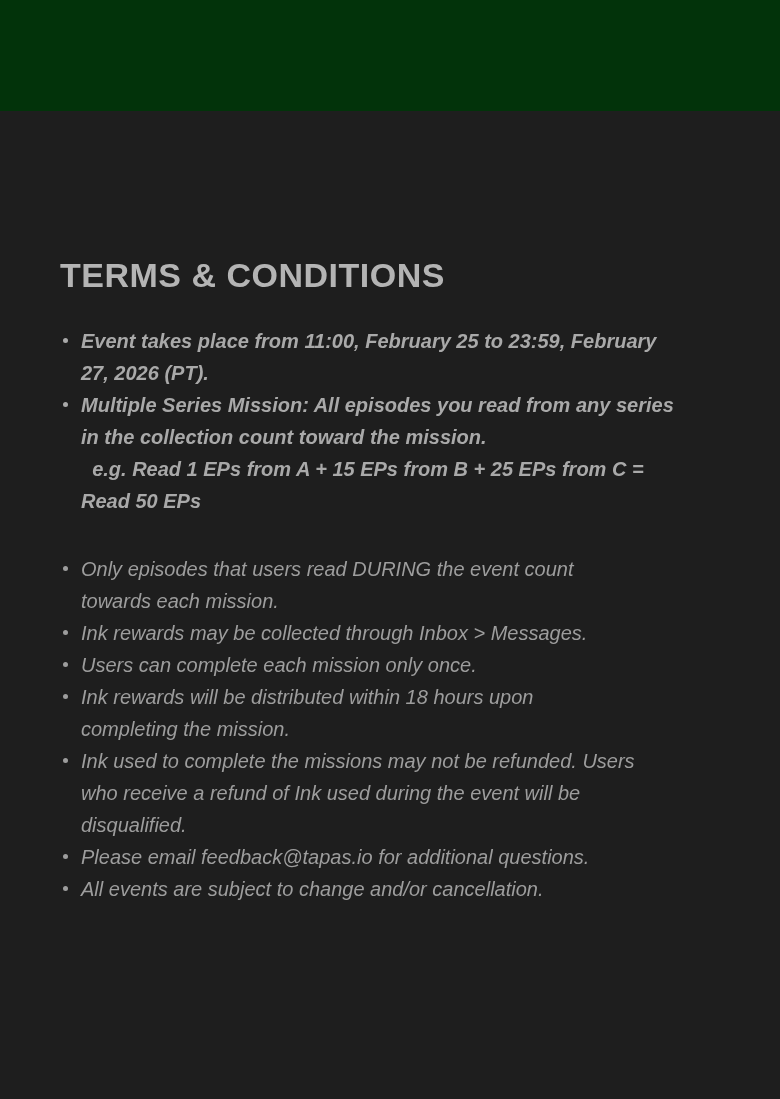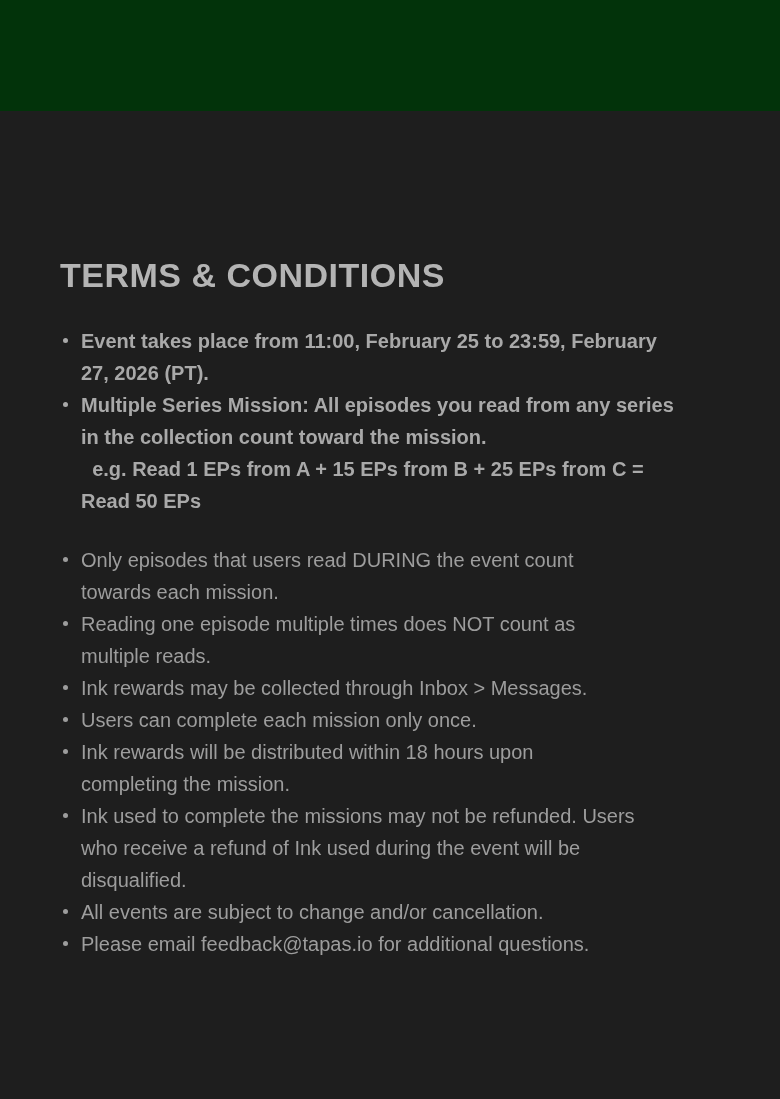--- a/index.html
+++ b/index.html
@@ -36,32 +36,33 @@
   }
   ul.terms-list li {
     display: flex;
     align-items: flex-start;
   }
   ul.terms-list li.bold {
     font-weight: 700;
     color: #a9a9a9;
   }
   ul.terms-list li.gap {
-    margin-top: 27px;
+    margin-top: 36px;
   }
   .bullet-dot {
     flex: 0 0 5px;
     width: 5px;
     height: 5px;
     border-radius: 50%;
     background: currentColor;
     margin: 13px 13px 0 3px;
   }
   .item-text {
     white-space: pre-wrap;
+    font-style: italic;
   }
 </style>
 </head>
 <body>
 
 <div class="page">
 
   <div class="top-band"></div>
 
   <div class="content">
@@ -83,25 +84,20 @@
   e.g. Read 1 EPs from A + 15 EPs from B + 25 EPs from C =
 Read 50 EPs</span>
       </li>
 
       <li class="gap">
         <span class="bullet-dot"></span>
         <span class="item-text">Only episodes that users read DURING the event count
 towards each mission.</span>
       </li>
 
-      <li>
-        <span class="bullet-dot"></span>
-        <span class="item-text">Reading one episode multiple times does NOT count as
-multiple reads.</span>
-      </li>
 
       <li>
         <span class="bullet-dot"></span>
         <span class="item-text">Ink rewards may be collected through Inbox &gt; Messages.</span>
       </li>
 
       <li>
         <span class="bullet-dot"></span>
         <span class="item-text">Users can complete each mission only once.</span>
       </li>
@@ -114,23 +110,23 @@
 
       <li>
         <span class="bullet-dot"></span>
         <span class="item-text">Ink used to complete the missions may not be refunded. Users
 who receive a refund of Ink used during the event will be
 disqualified.</span>
       </li>
 
       <li>
         <span class="bullet-dot"></span>
-        <span class="item-text">All events are subject to change and/or cancellation.</span>
+        <span class="item-text">Please email feedback@tapas.io for additional questions.</span>
       </li>
 
       <li>
         <span class="bullet-dot"></span>
-        <span class="item-text">Please email feedback@tapas.io for additional questions.</span>
+        <span class="item-text">All events are subject to change and/or cancellation.</span>
       </li>
 
     </ul>
   </div>
 </div>
 
 </body></html>

